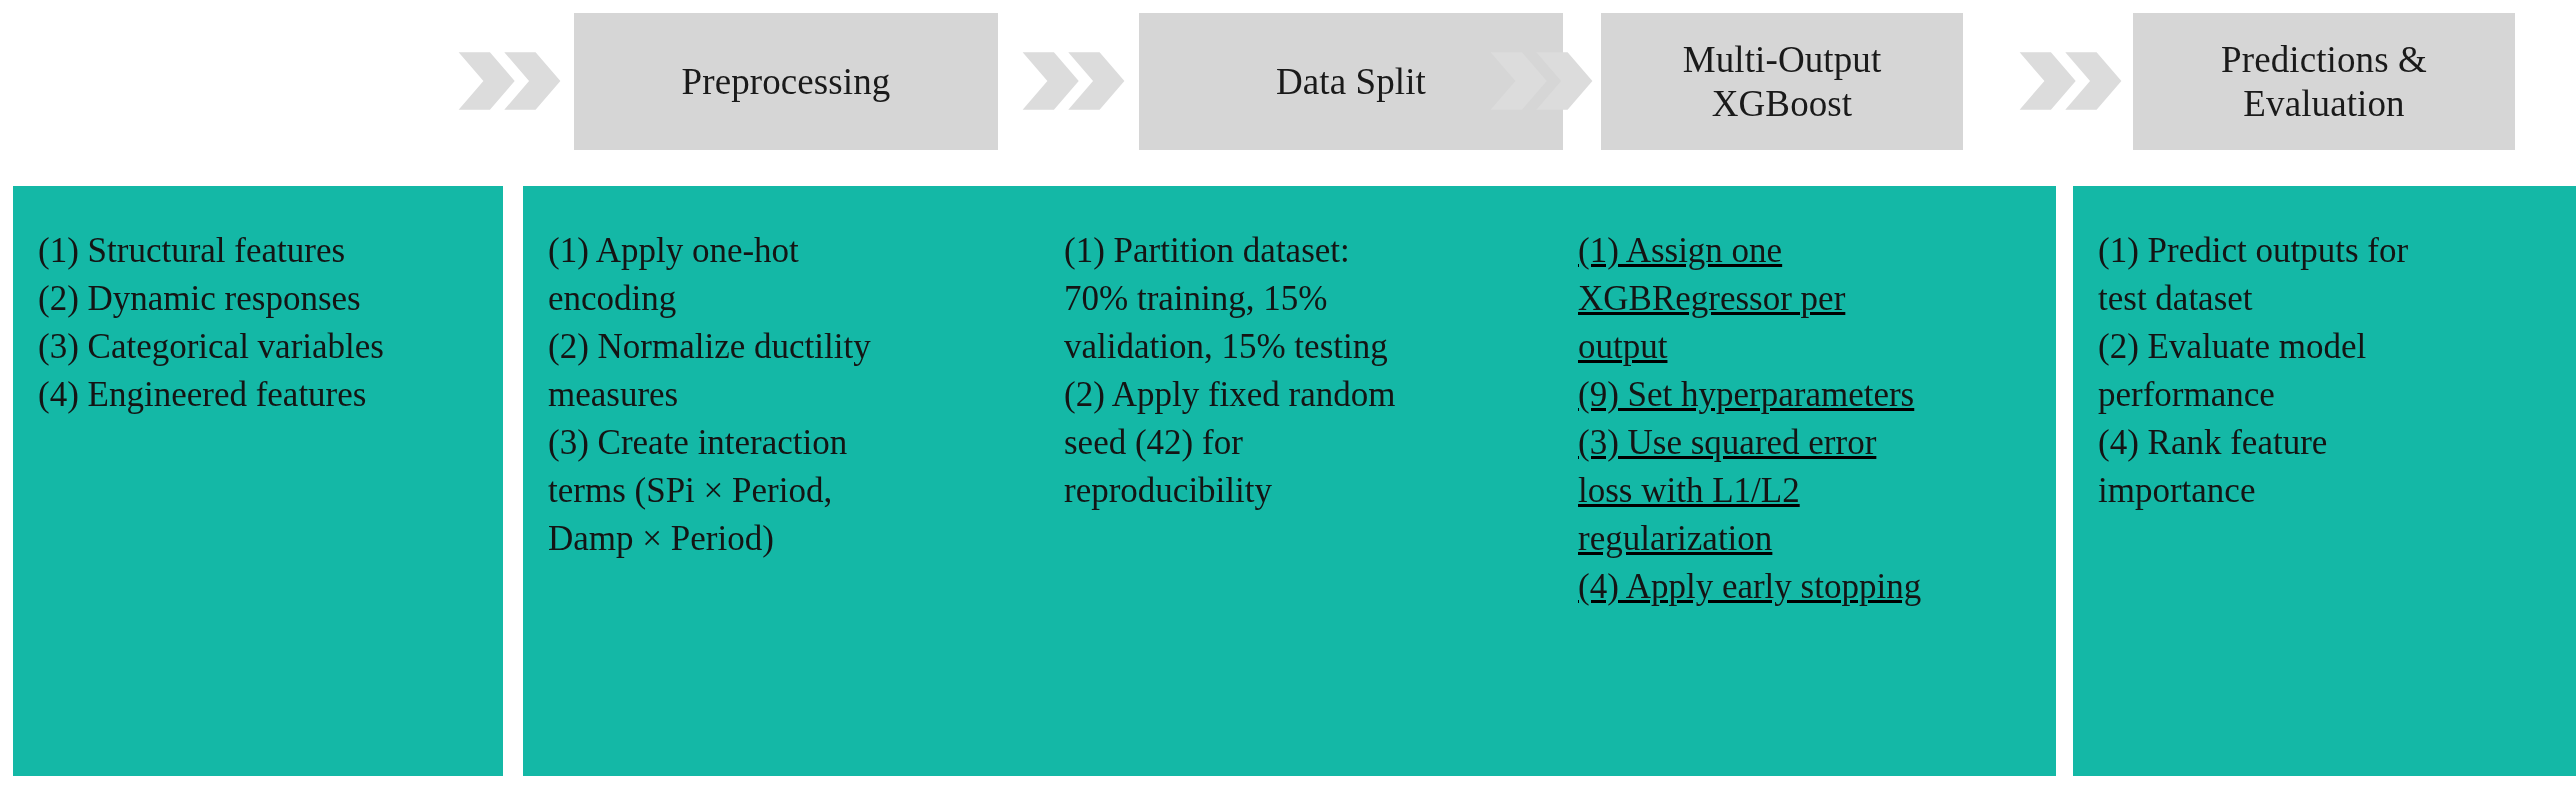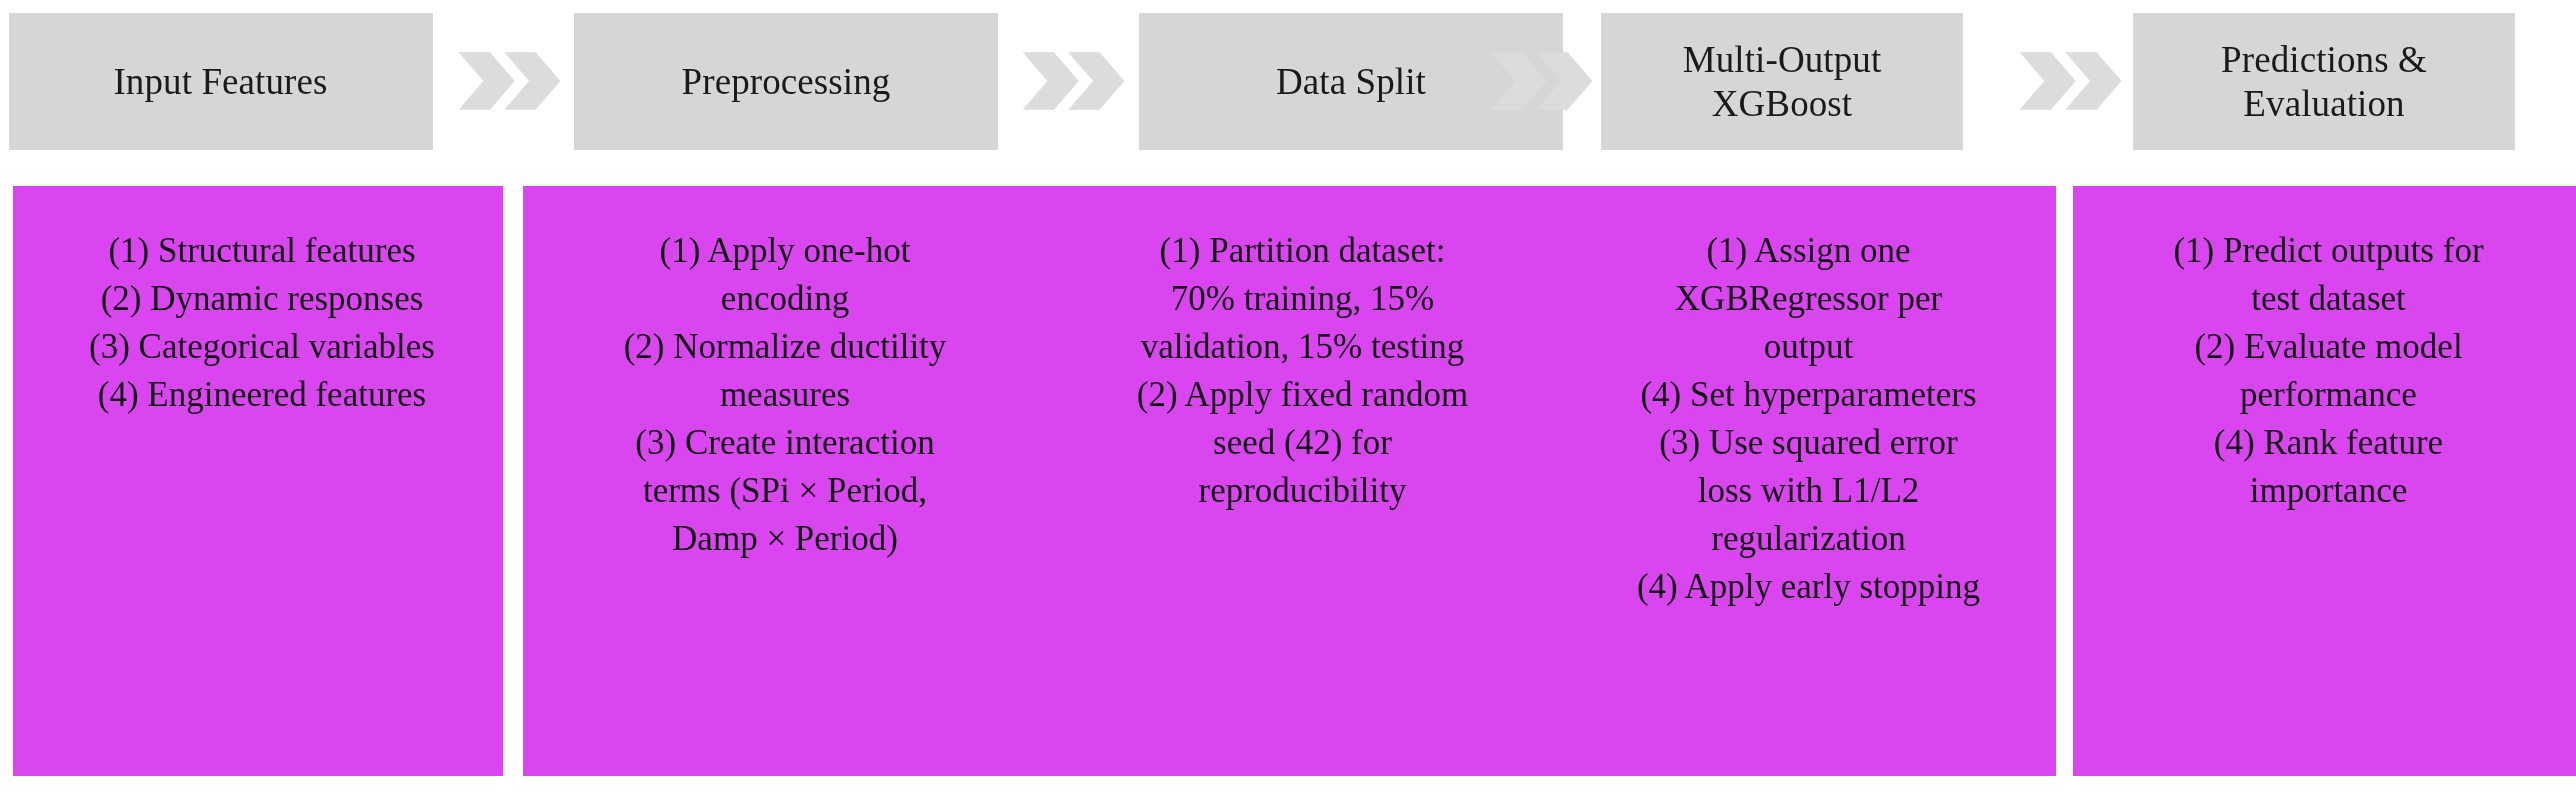--- a/index.html
+++ b/index.html
@@ -74,29 +74,28 @@
     left: 0;
     top: 186px;
     width: 2576px;
     height: 590px;
   }
 
   .stage-body {
     position: absolute;
     top: 0;
     height: 590px;
-    background: #d946ef;
+    background: #14b8a6;
     padding: 41px 17px 13px 25px;
-    text-align: center;
   }
 
   #stage-body-0 { left: 13px;   width: 490px; }
   #stage-body-1 { left: 523px;  width: 516px; }
   #stage-body-2 { left: 1039px; width: 519px; }
-  #stage-body-3 { left: 1553px; width: 503px; }
+  #stage-body-3 { left: 1553px; width: 503px; text-decoration: underline; }
   #stage-body-4 { left: 2073px; width: 503px; }
 
   .stage-body-list {
     list-style: none;
     font-size: 35px;
     line-height: 48px;
     color: #141414;
   }
 
   .stage-body-item {
@@ -104,23 +103,20 @@
     padding: 0;
     margin: 0;
     white-space: pre-line;
   }
 </style>
 </head>
 <body>
 
 <div id="header-row">
 
-  <div class="stage-header" id="stage-header-0">
-    <div class="stage-header-label">Input Features</div>
-  </div>
 
   <div class="chevron-pair" id="chevron-0">
     <svg viewBox="0 0 160 92" xmlns="http://www.w3.org/2000/svg">
       <path d="M2 2 H50 L88 46 L50 90 H2 L40 46 Z" fill="#dcdcdc"></path>
       <path d="M72 2 H120 L158 46 L120 90 H72 L110 46 Z" fill="#dcdcdc"></path>
     </svg>
   </div>
 
   <div class="stage-header" id="stage-header-1">
     <div class="stage-header-label">Preprocessing</div>
@@ -195,21 +191,21 @@
 seed (42) for
 reproducibility</li>
     </ul>
   </div>
 
   <div class="stage-body" id="stage-body-3">
     <ul class="stage-body-list">
       <li class="stage-body-item">(1) Assign one
 XGBRegressor per
 output</li>
-      <li class="stage-body-item">(4) Set hyperparameters</li>
+      <li class="stage-body-item">(9) Set hyperparameters</li>
       <li class="stage-body-item">(3) Use squared error
 loss with L1/L2
 regularization</li>
       <li class="stage-body-item">(4) Apply early stopping</li>
     </ul>
   </div>
 
   <div class="stage-body" id="stage-body-4">
     <ul class="stage-body-list">
       <li class="stage-body-item">(1) Predict outputs for

